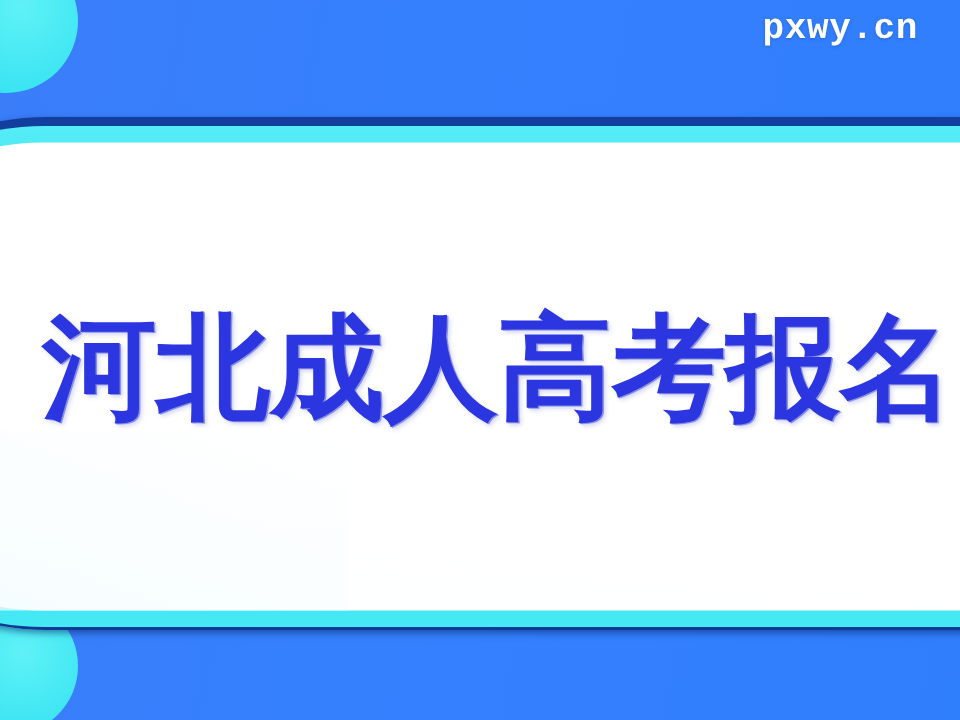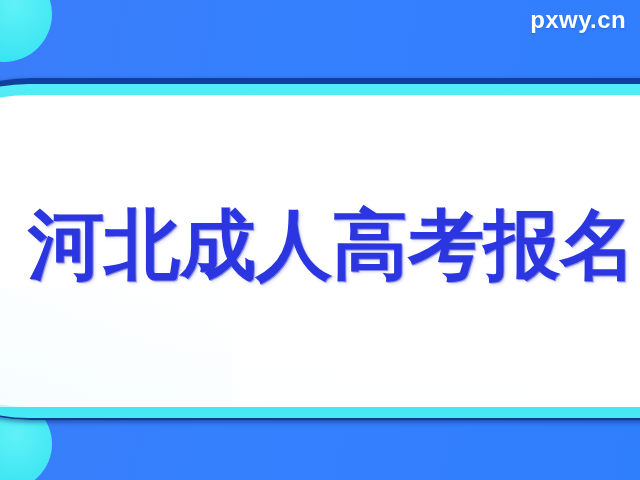--- a/index.html
+++ b/index.html
@@ -102,24 +102,24 @@
     color: #2b35e0;
     white-space: nowrap;
     text-shadow:
       1px 1px 0 rgba(40, 50, 210, 0.45),
       2px 2px 3px rgba(60, 70, 200, 0.22);
   }
 
   
   #watermark {
     position: absolute;
-    right: 14px;
+    right: 28px;
     top: 6px;
     z-index: 9;
-    font-family: Liberation Sans, sans-serif;
+    font-family: Liberation Mono, monospace;
     font-size: 24px;
     font-weight: 700;
     color: #ffffff;
     letter-spacing: 0.4px;
     text-shadow: 0 1px 2px rgba(20, 60, 150, 0.35);
   }
 </style>
 </head>
 <body>
 

